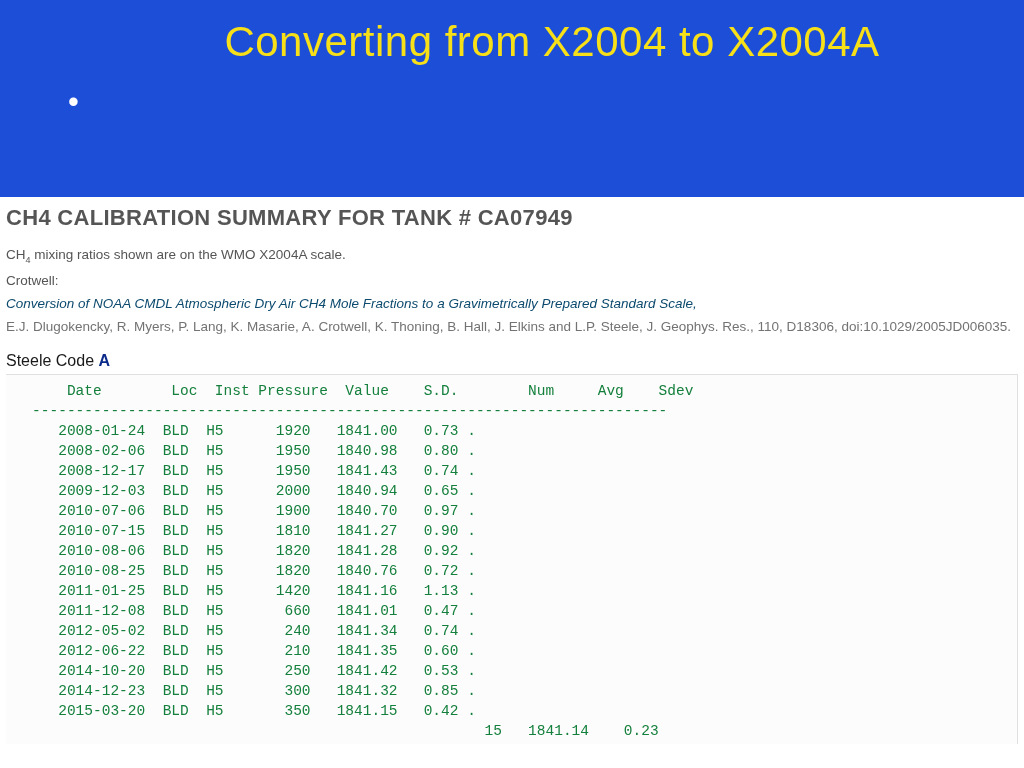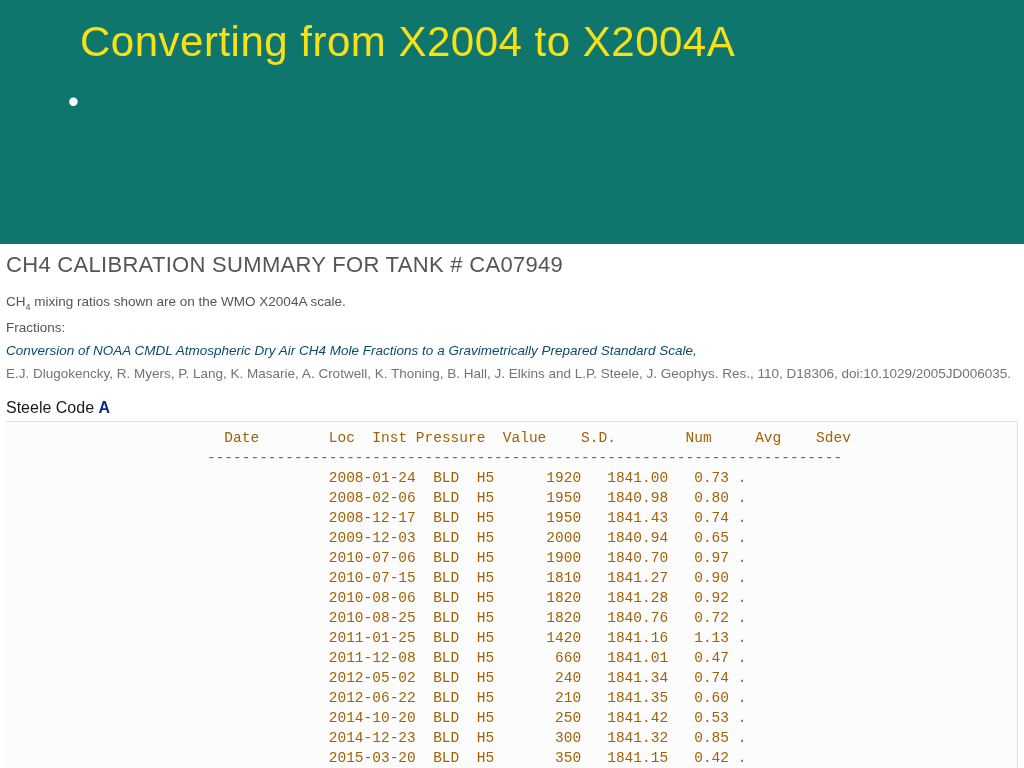--- a/index.html
+++ b/index.html
@@ -10,24 +10,25 @@
     overflow: hidden;
     font-family: Arial, Helvetica, sans-serif;
   }
   .slide {
     width: 1024px;
     height: 768px;
     background: #ffffff;
     position: relative;
   }
   .header {
-    background: #0f766e;
-    height: 244px;
+    background: #1d4ed8;
+    height: 197px;
     padding: 0;
     position: relative;
+    text-align: center;
   }
   .title {
     color: #f7e018;
     font-size: 42px;
     font-weight: 400;
     padding-top: 18px;
     padding-left: 80px;
     letter-spacing: 0.5px;
   }
   .bullet-row {
@@ -41,21 +42,21 @@
   .bullet-dot {
     margin-right: 18px;
     font-size: 31px;
   }
   .content {
     padding: 8px 6px 0 6px;
   }
   .summary-title {
     color: #555555;
     font-size: 22px;
-    font-weight: 400;
+    font-weight: 700;
     letter-spacing: 0.3px;
   }
   .sub {
     font-size: 9px;
     vertical-align: sub;
     color: #555555;
   }
   .mixing {
     color: #555555;
     font-size: 13.5px;
@@ -88,25 +89,24 @@
     color: #0b2a8a;
     font-weight: bold;
   }
   .data-block {
     border: 1px solid #e0e0e0;
     border-left: none;
     border-bottom: none;
     background: #fcfcfc;
     font-family: "Courier New", Courier, monospace;
     font-size: 14.5px;
-    color: #a16207;
+    color: #15803d;
     line-height: 1.38;
     white-space: pre;
     padding: 6px 0 3px 0;
-    text-align: center;
   }
 </style>
 </head>
 <body>
 
 <div class="slide">
 
   <div class="header">
     <div class="title">Converting from X2004 to X2004A</div>
     <div class="bullet-row">
@@ -115,21 +115,21 @@
   </div>
 
   <div class="content">
 
     <div class="summary-title">CH4 CALIBRATION SUMMARY FOR TANK # CA07949</div>
 
     <div class="mixing">
       <span>CH</span><span class="sub">4</span><span> mixing ratios shown are on the WMO X2004A scale.</span>
     </div>
 
-    <div class="ref-label">Fractions:</div>
+    <div class="ref-label">Crotwell:</div>
 
     <div class="ref-link">Conversion of NOAA CMDL Atmospheric Dry Air CH4 Mole Fractions to a Gravimetrically Prepared Standard Scale,</div>
 
     <div class="authors">E.J. Dlugokencky, R. Myers, P. Lang, K. Masarie, A. Crotwell, K. Thoning, B. Hall, J. Elkins and L.P. Steele, J. Geophys. Res., 110, D18306, doi:10.1029/2005JD006035.</div>
 
     <div class="filling">
       <span>Steele Code </span><span class="filling-code">A</span>
     </div>
 
     <div class="data-block" id="data-block">       Date        Loc  Inst Pressure  Value    S.D.        Num     Avg    Sdev 

